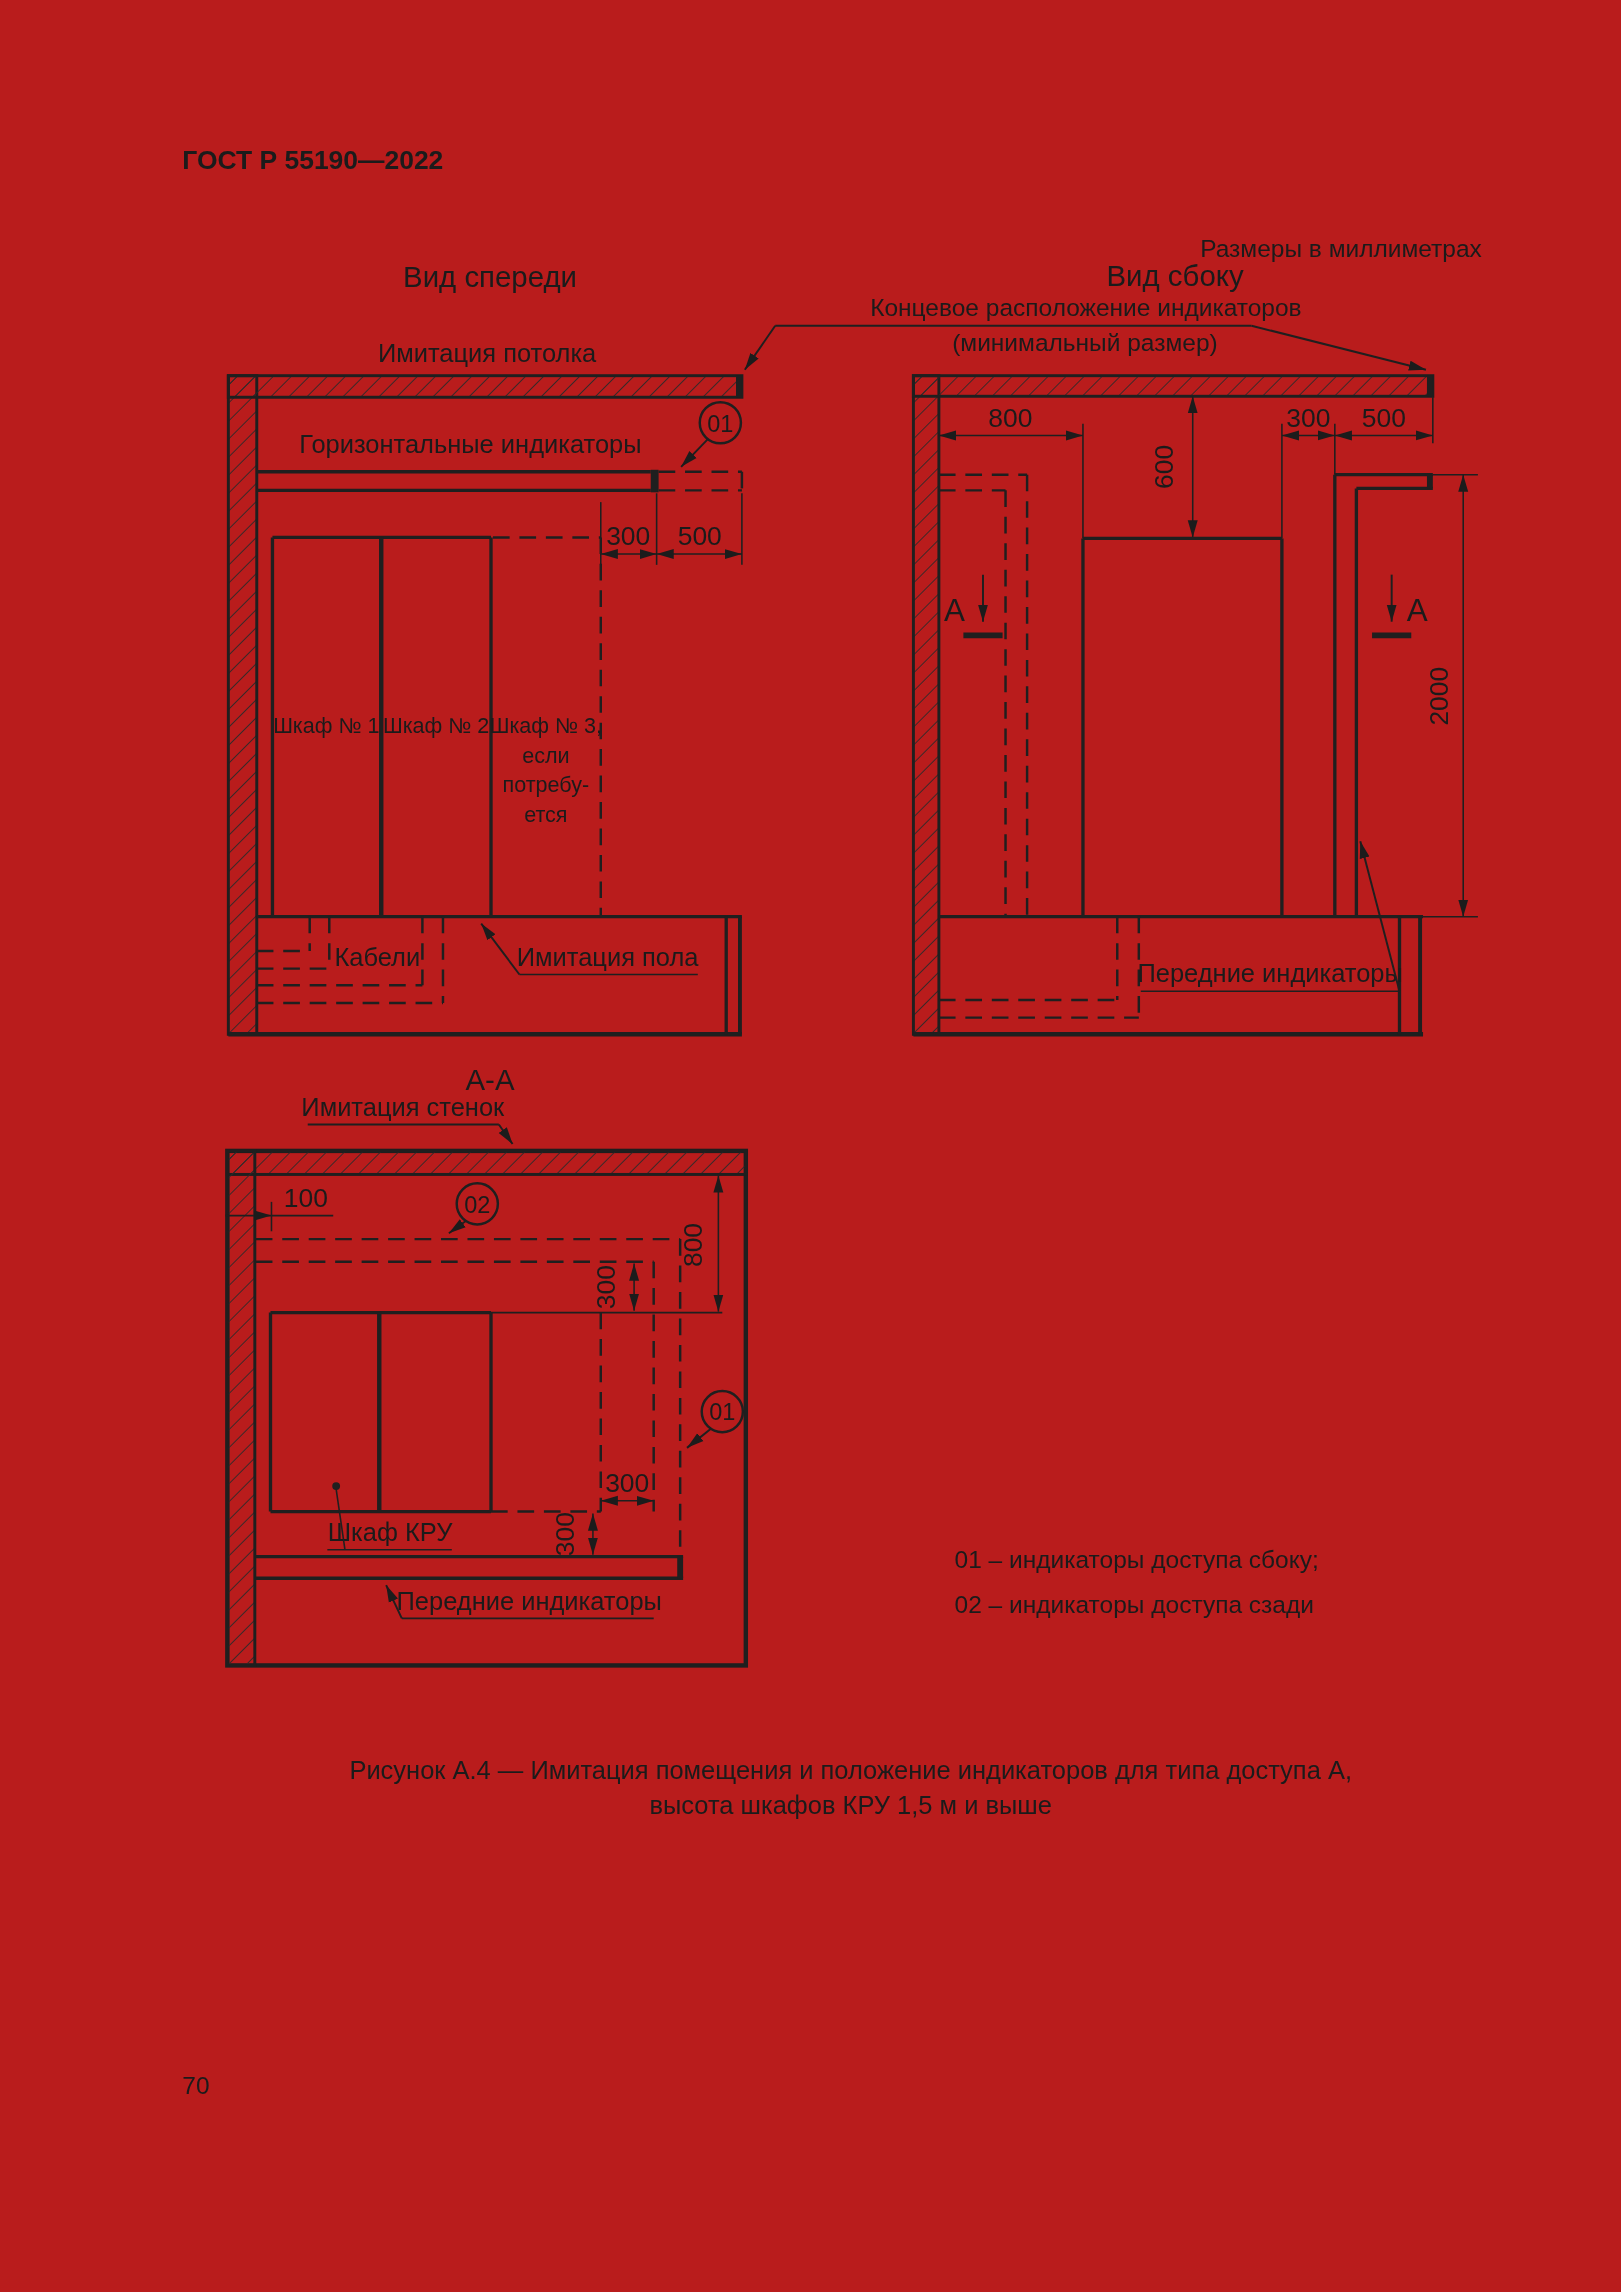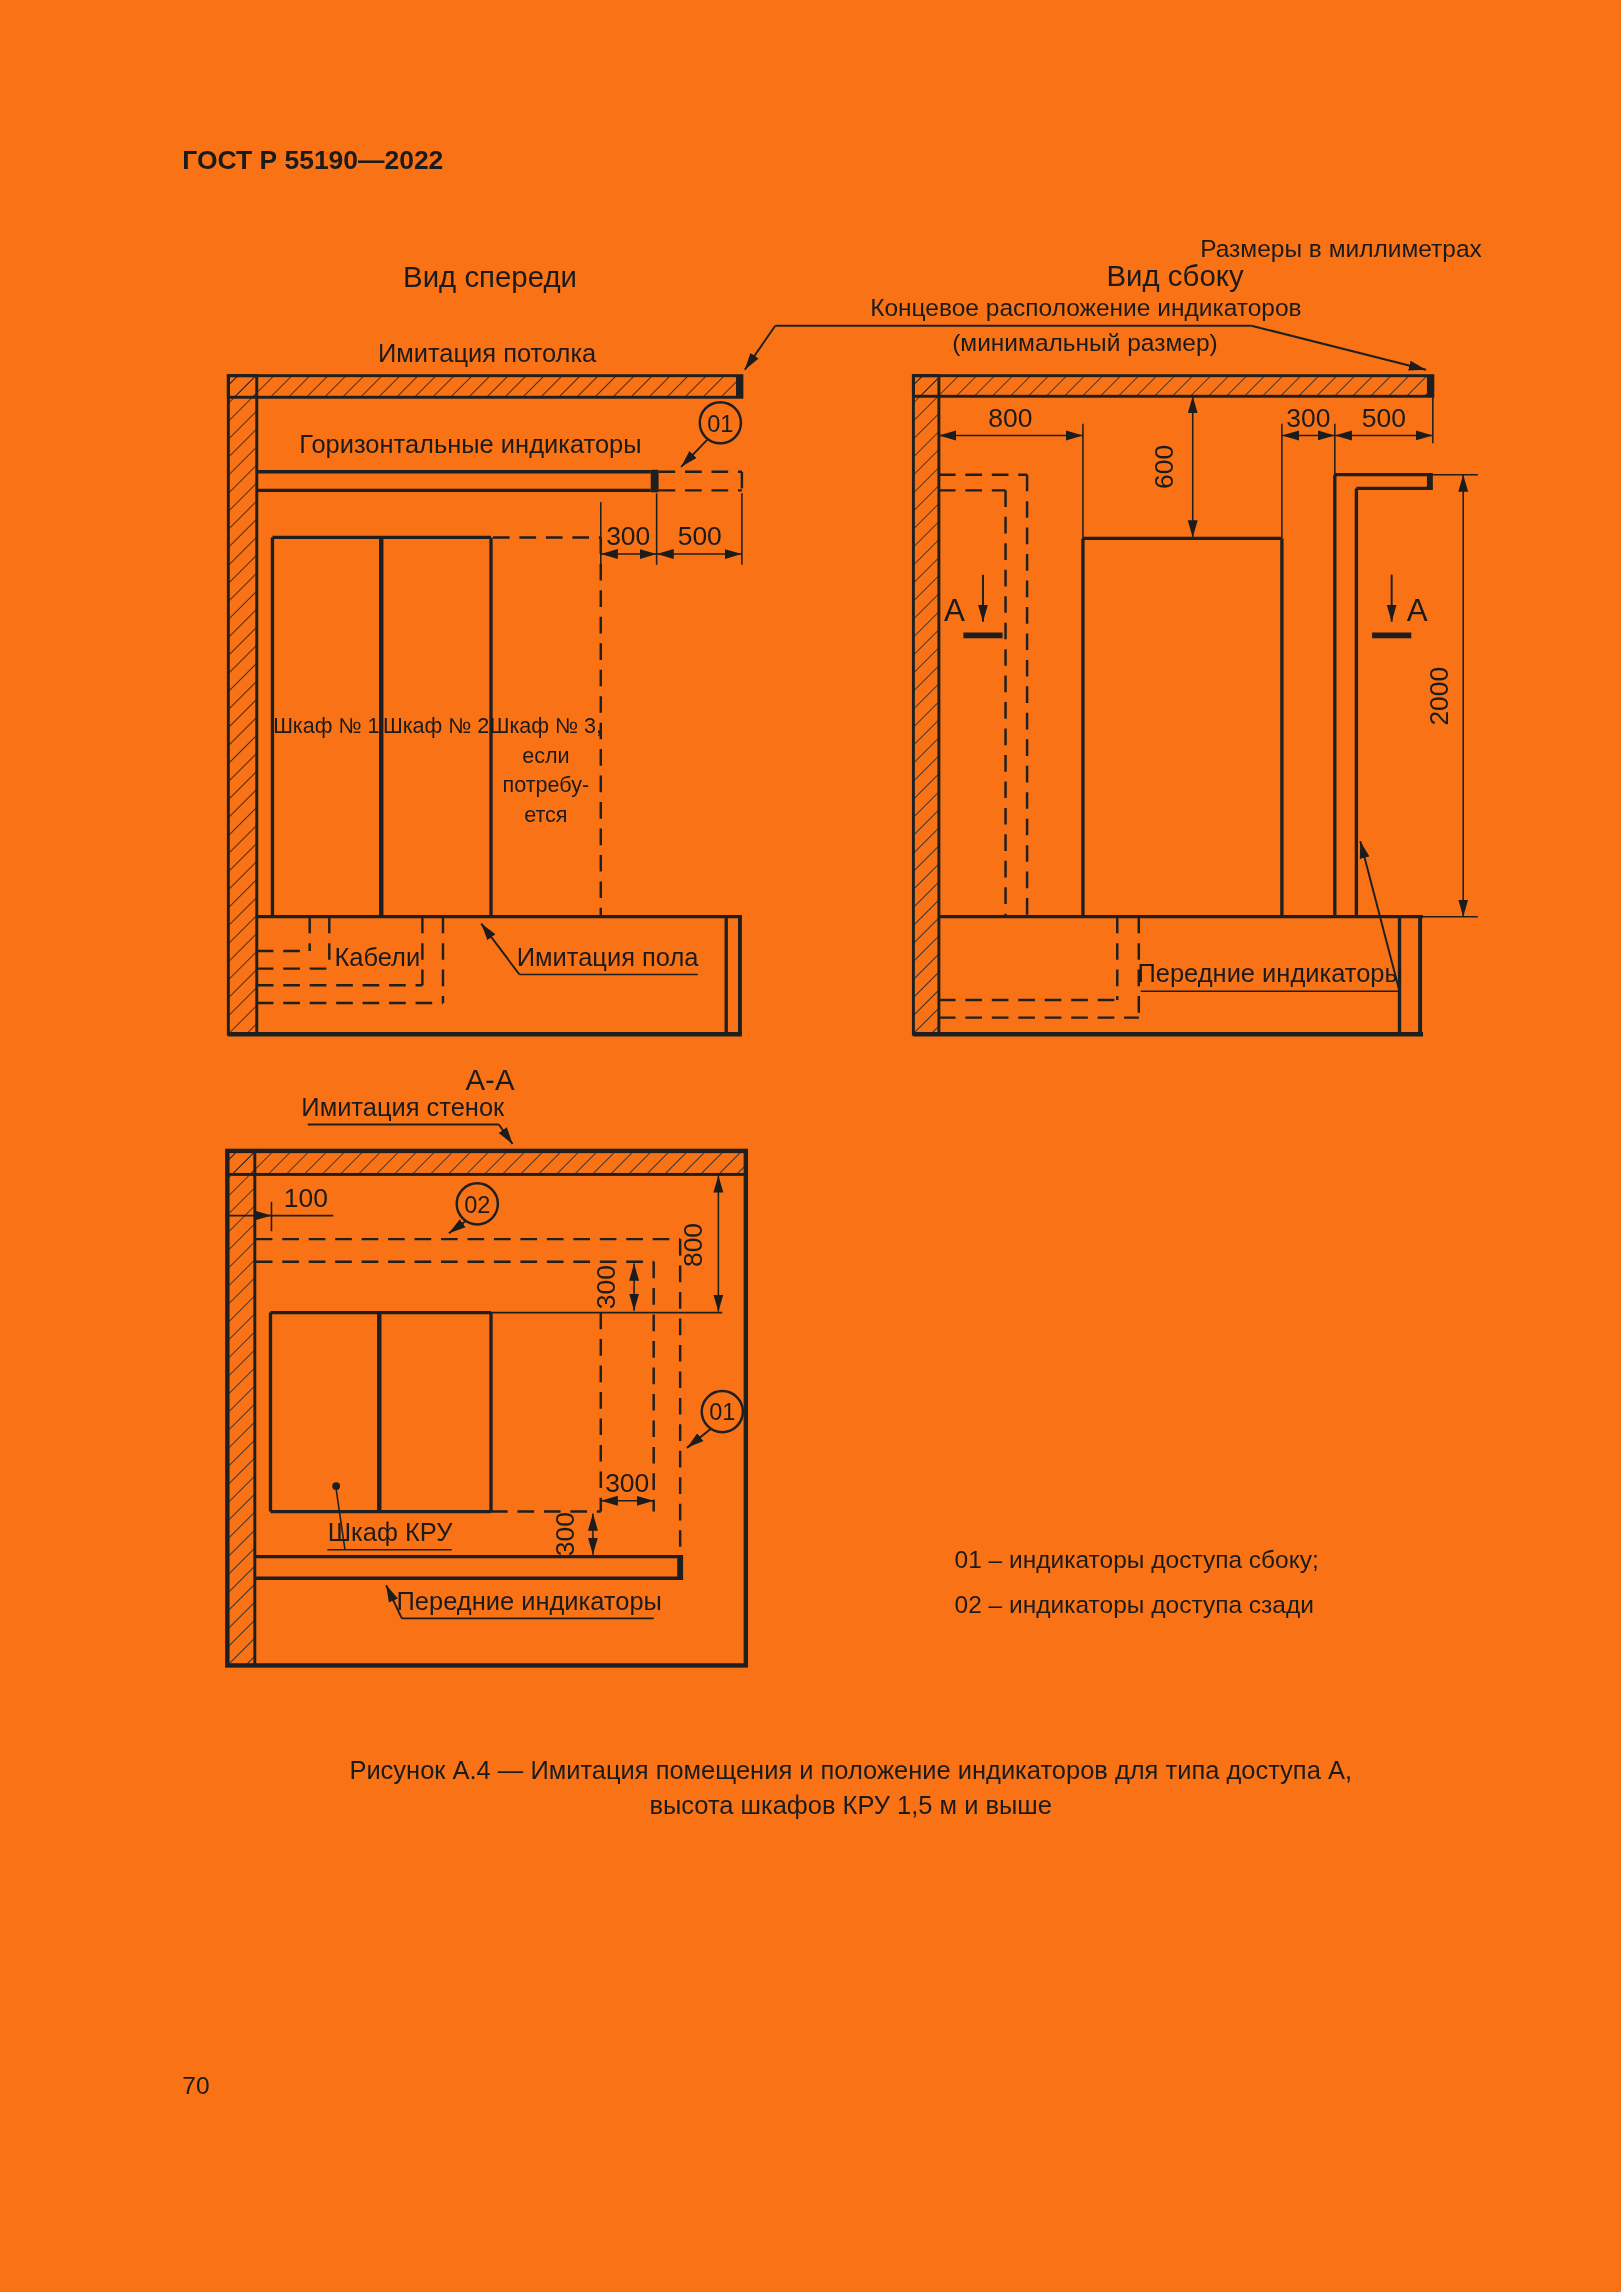--- a/index.html
+++ b/index.html
@@ -1,16 +1,16 @@
 <!DOCTYPE html>
 <html><head>
 <meta charset="utf-8">
 <style>
   html,body{margin:0;padding:0;background:#e8e8e8;}
-  #page{position:relative;width:1621px;height:2293px;background:#f97316;
+  #page{position:relative;width:1621px;height:2293px;background:#b91c1c;
         font-family:"Liberation Sans", sans-serif;}
   svg{position:absolute;left:0;top:0;}
   text{fill:#1b1b1b;font-family:"Liberation Sans", sans-serif;}
   .t-header{font-size:27px;font-weight:bold;}
   .t-note{font-size:25px;}
   .t-title{font-size:30px;}
   .t-label{font-size:26px;}
   .t-cab{font-size:22px;}
   .t-dim{font-size:27px;}
   .t-call{font-size:24px;}

